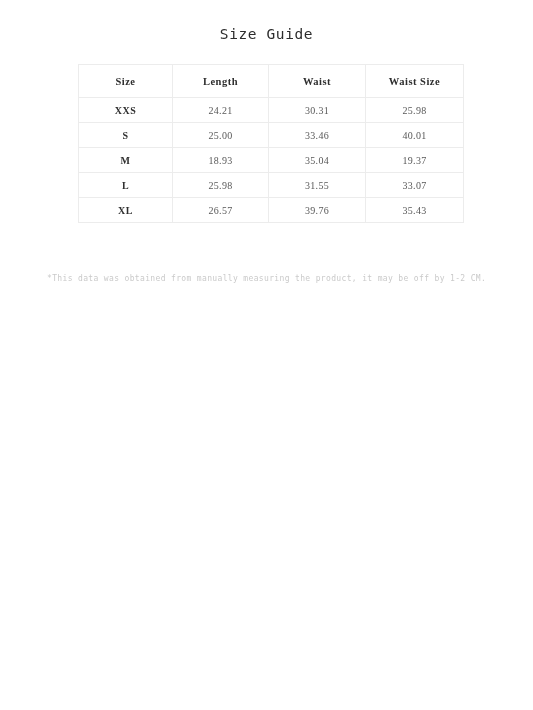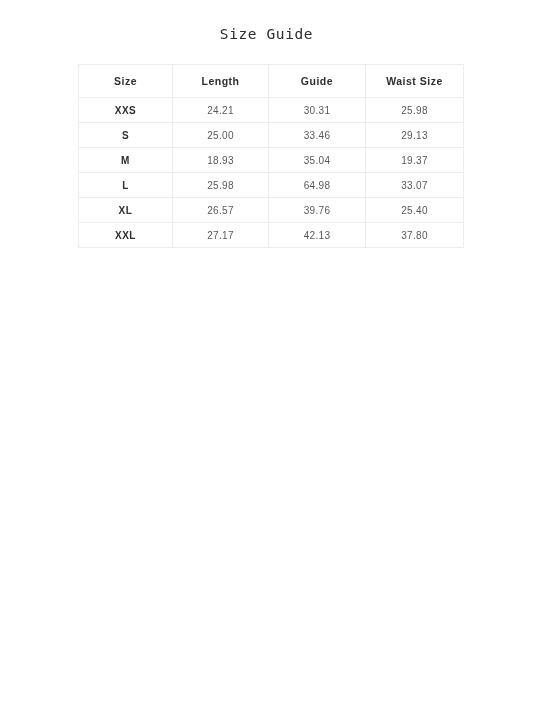--- a/index.html
+++ b/index.html
@@ -54,21 +54,21 @@
   table.size-table col.c-length { width: 96px; }
   table.size-table col.c-bust   { width: 97px; }
   table.size-table col.c-waist  { width: 98px; }
 
   table.size-table th,
   table.size-table td {
     border: 1px solid #ececec;
     text-align: center;
     vertical-align: middle;
     padding: 0;
-    font-family: Liberation Sans, sans-serif;
+    font-family: Liberation Serif, serif;
     white-space: pre;
   }
 
   table.size-table thead th {
     height: 32px;
     font-size: 10.5px;
     letter-spacing: 0.5px;
     color: #2e2e2e;
     font-weight: 700;
   }
@@ -114,59 +114,54 @@
       <colgroup>
         <col class="c-size">
         <col class="c-length">
         <col class="c-bust">
         <col class="c-waist">
       </colgroup>
       <thead>
         <tr>
           <th>Size</th>
           <th>Length</th>
-          <th>Guide</th>
+          <th>Waist</th>
           <th>Waist Size</th>
         </tr>
       </thead>
       <tbody>
         <tr>
           <td class="size-cell">XXS</td>
           <td>24.21</td>
           <td>30.31</td>
           <td>25.98</td>
         </tr>
         <tr>
           <td class="size-cell">S</td>
           <td>25.00</td>
           <td>33.46</td>
-          <td>29.13</td>
+          <td>40.01</td>
         </tr>
         <tr>
           <td class="size-cell">M</td>
           <td>18.93</td>
           <td>35.04</td>
           <td>19.37</td>
         </tr>
         <tr>
           <td class="size-cell">L</td>
           <td>25.98</td>
-          <td>64.98</td>
+          <td>31.55</td>
           <td>33.07</td>
         </tr>
         <tr>
           <td class="size-cell">XL</td>
           <td>26.57</td>
           <td>39.76</td>
-          <td>25.40</td>
-        </tr>
-        <tr>
-          <td class="size-cell">XXL</td>
-          <td>27.17</td>
-          <td>42.13</td>
-          <td>37.80</td>
+          <td>35.43</td>
         </tr>
       </tbody>
     </table>
   </div>
 
+  <div class="footnote">*This data was obtained from manually measuring the product, it may be off by 1-2 CM.</div>
 
 </div>
 
 </body></html>

